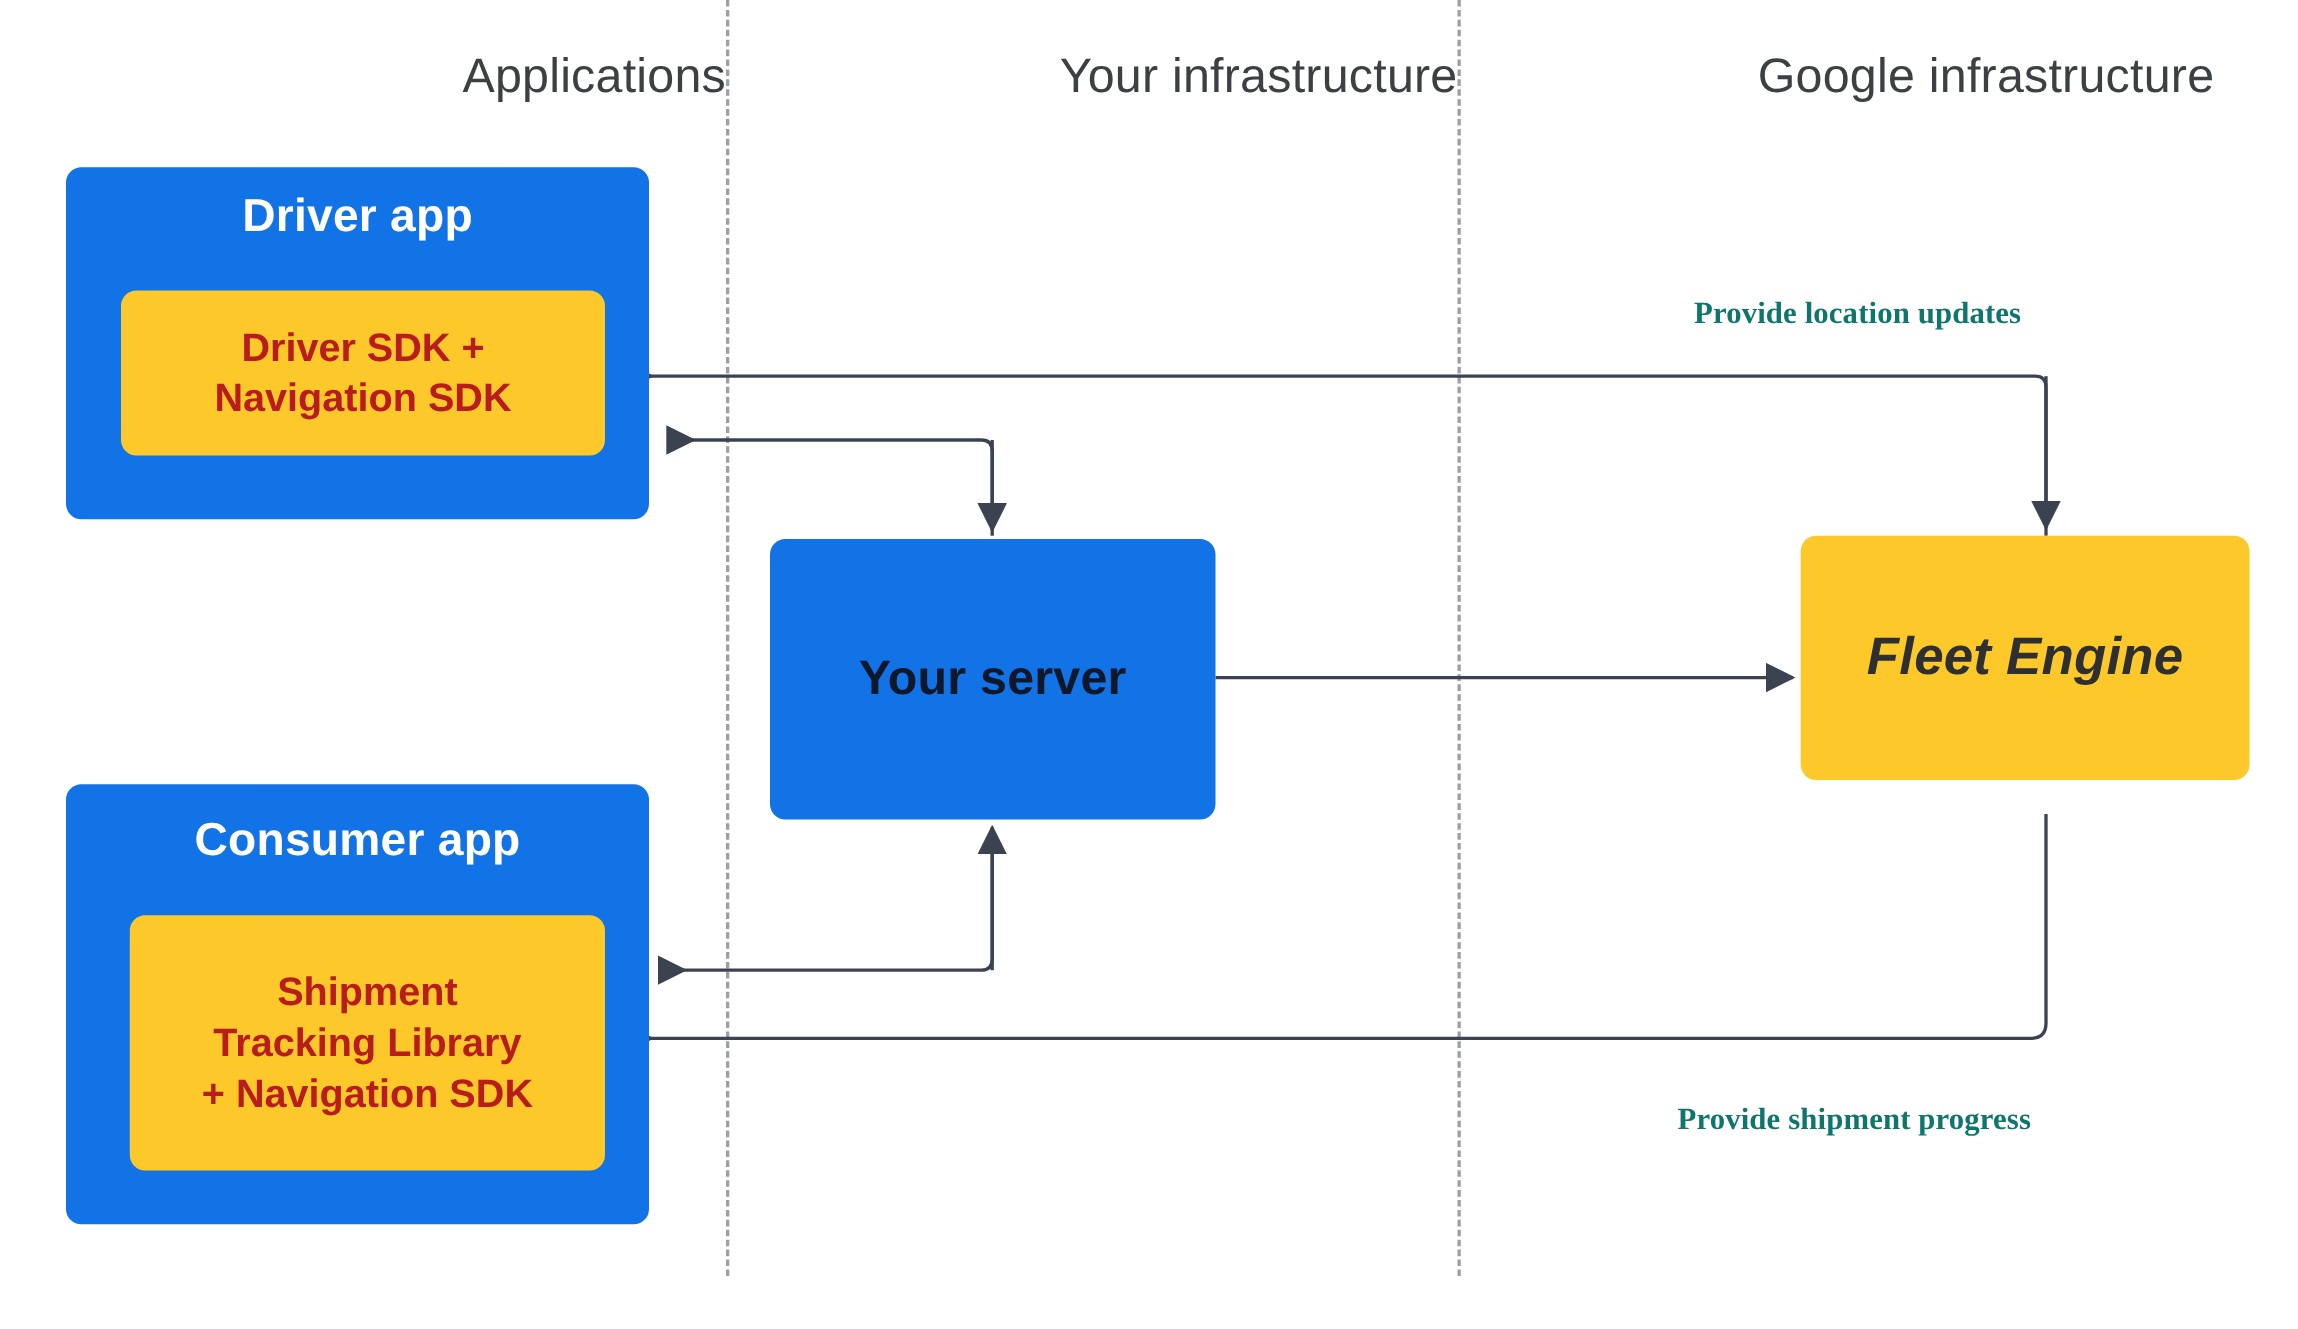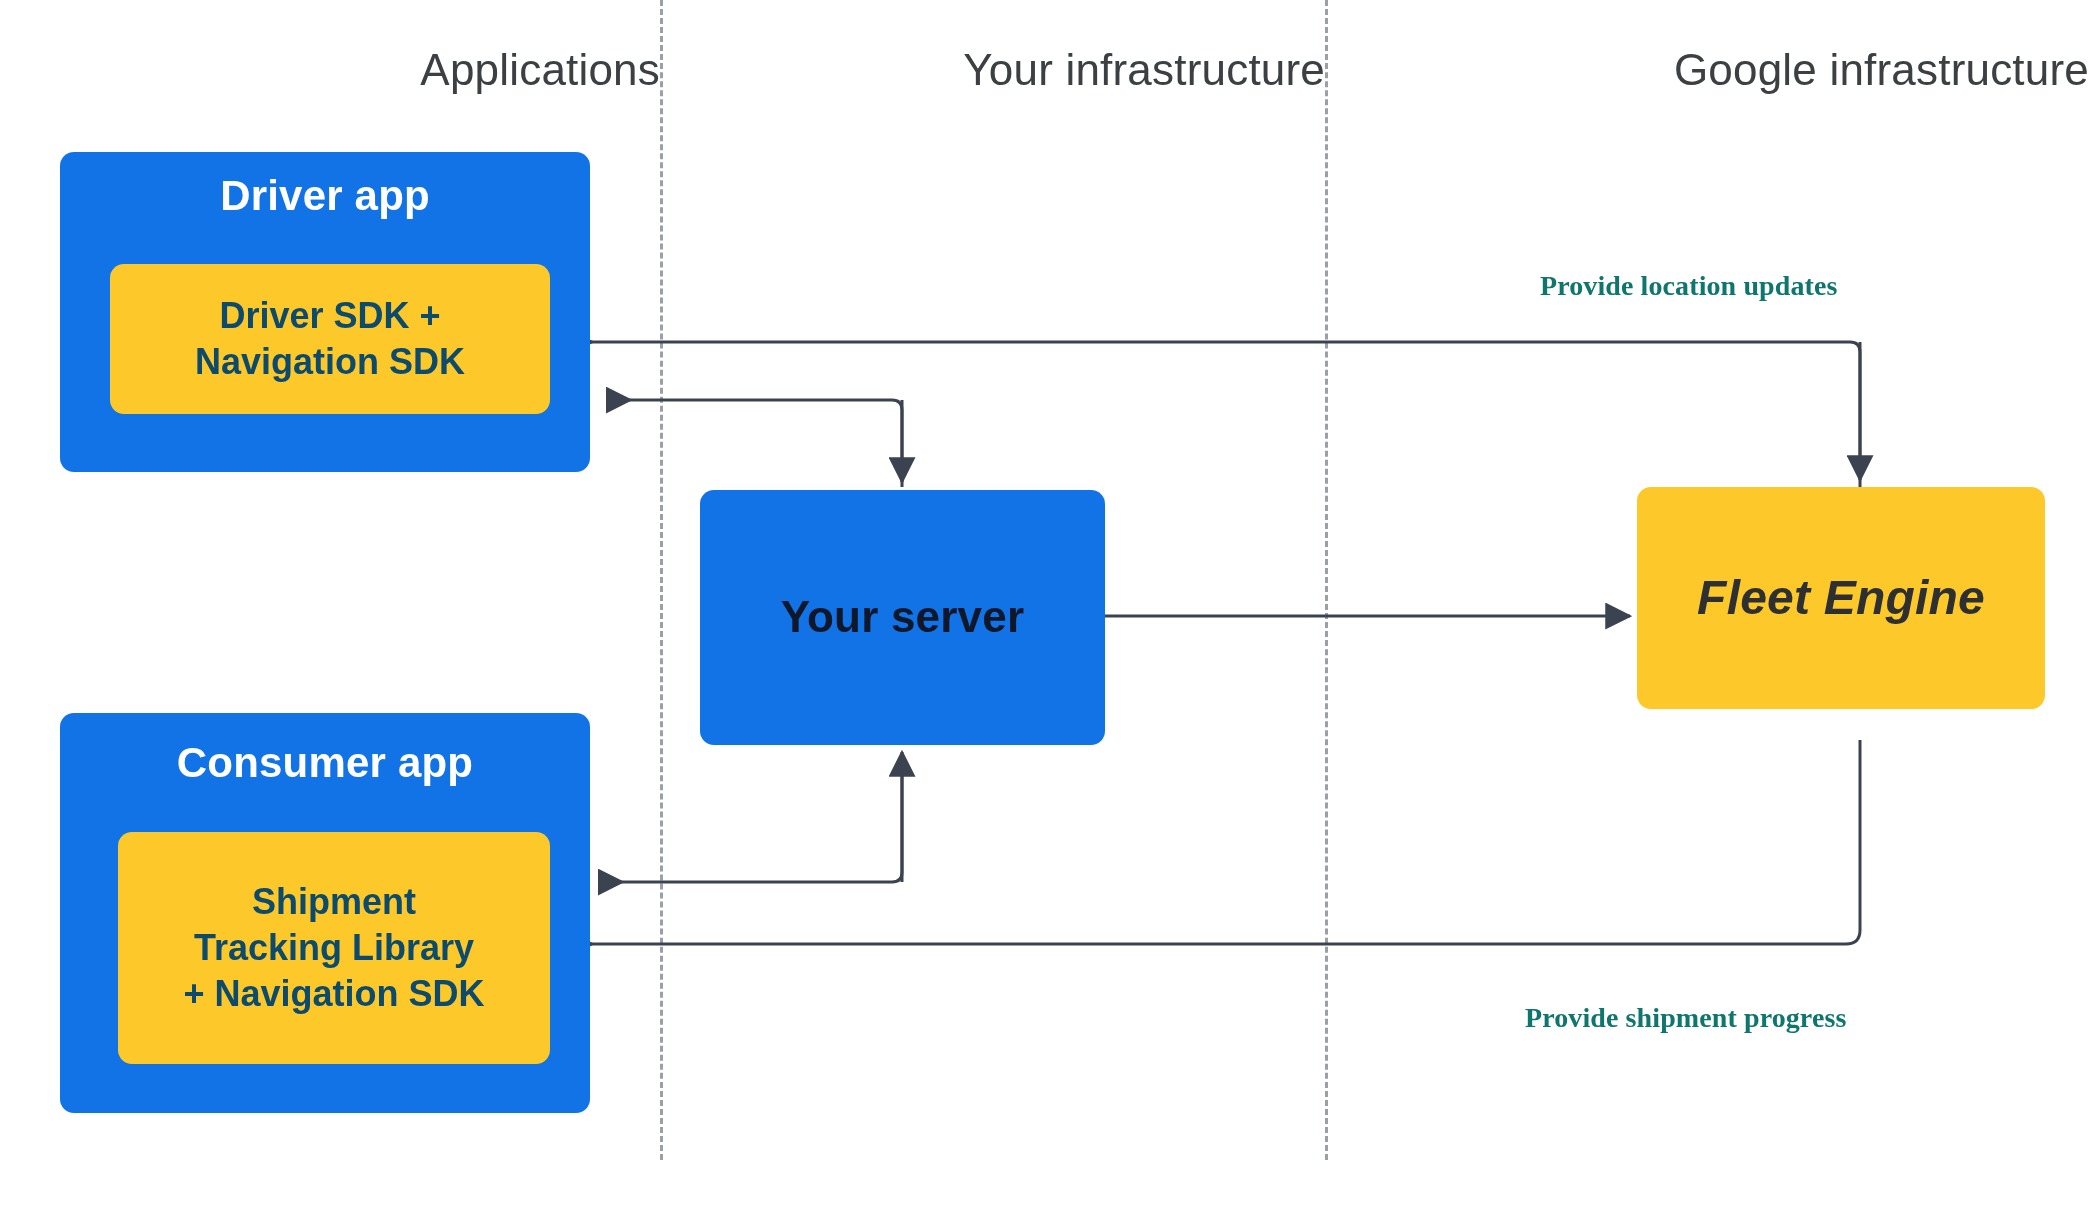--- a/index.html
+++ b/index.html
@@ -27,21 +27,21 @@
     font-size: 44px;
     font-weight: 400;
     color: #3c4043;
     letter-spacing: 0.2px;
     text-align: right;
     white-space: nowrap;
     line-height: 1;
   }
   #hdr-applications { left: 0px;    top: 48px; width: 660px; }
   #hdr-your-infra   { left: 660px;  top: 48px; width: 665px; }
-  #hdr-google-infra { left: 1325px; top: 48px; width: 764px; }
+  #hdr-google-infra { left: 1249px; top: 48px; width: 764px; }
 
   
   .divider {
     position: absolute;
     top: 0;
     width: 0;
     height: 1160px;
     border-left: 3px dashed #9aa0a6;
   }
   #divider-left  { left: 660px; }
@@ -68,21 +68,21 @@
     position: absolute;
     left: 0;
     right: 0;
     color: #ffffff;
     font-size: 42px;
     font-weight: bold;
     line-height: 1.05;
     letter-spacing: 0.2px;
   }
   .sdk-label {
-    color: #0c4a6e;
+    color: #b91c1c;
     font-size: 36px;
     font-weight: bold;
     line-height: 1.28;
     padding: 0 10px;
     white-space: pre-line;
   }
   .server-label {
     color: #0f172a;
     font-size: 44px;
     font-weight: bold;

